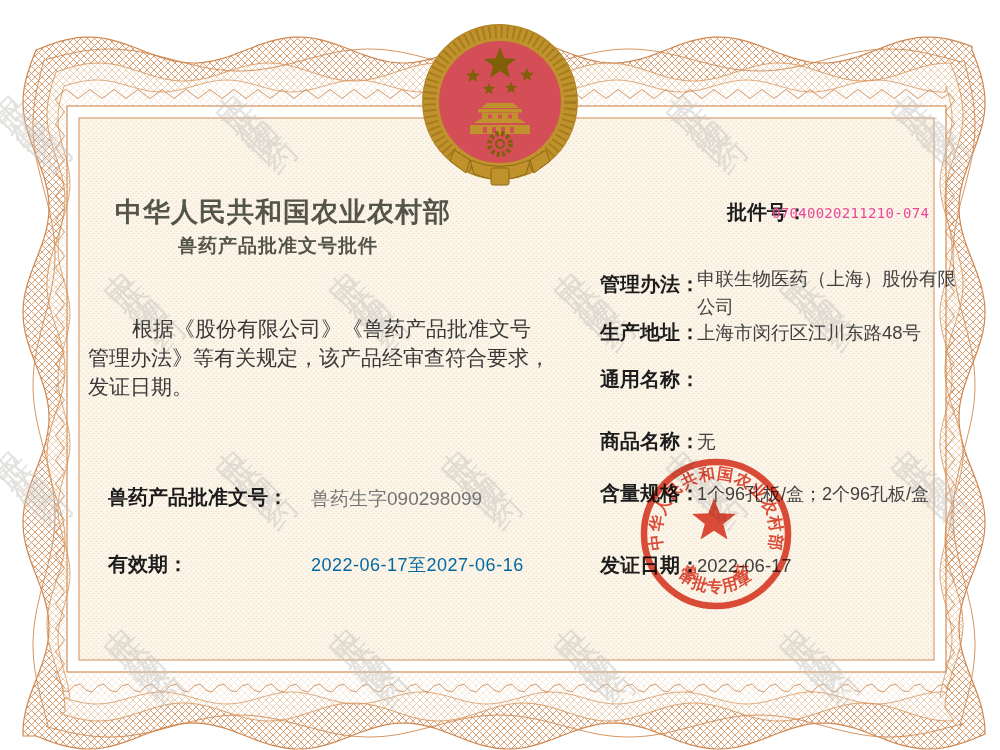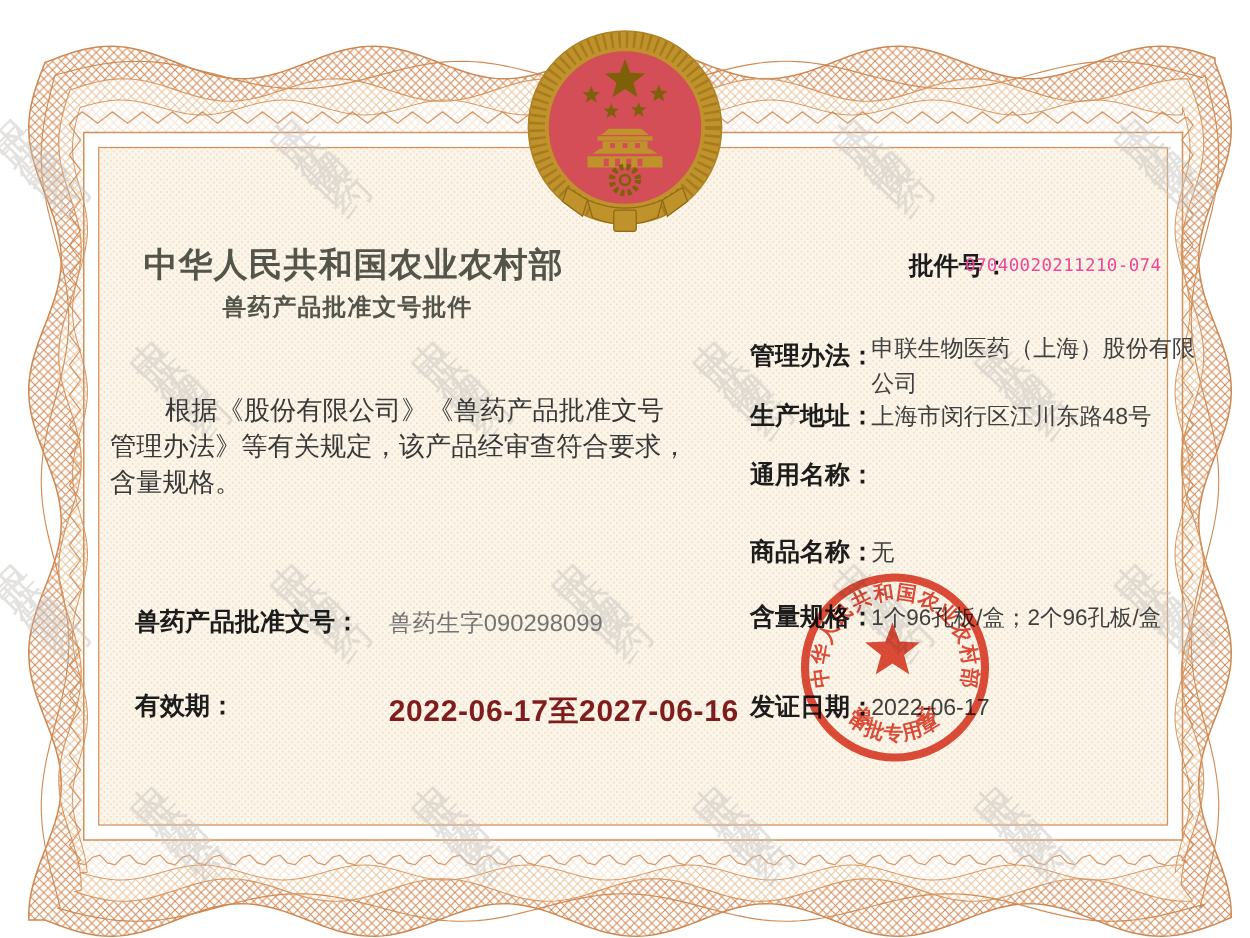--- a/index.html
+++ b/index.html
@@ -20,21 +20,21 @@
   #pj-label{left:695px;top:199px;margin-left:32px;}
   #pj-value{left:772px;top:205px;font-family:"DejaVu Sans Mono",monospace;font-size:14px;
             color:#ec4899;letter-spacing:.3px;}
   #statement{left:88px;top:314px;width:510px;font-size:21px;line-height:29px;color:#383838;}
   #statement .ln{white-space:nowrap;}
   #statement .ln.indent{text-indent:44px;}
   .r-label{left:600px;}
   .r-value{left:697px;width:272px;}
   .l-label{left:108px;font-size:20px;}
   #lv0{left:311px;top:486px;font-size:19px;color:#737373;}
-  #lv1{left:311px;top:553px;font-size:24px;color:#7f1d1d;letter-spacing:.5px;font-weight:bold;}
+  #lv1{left:311px;top:553px;font-size:18px;color:#0369a1;letter-spacing:.5px;}
   #seal{position:absolute;left:628px;top:448px;z-index:6;mix-blend-mode:multiply;opacity:.9;}
   .seal-txt{fill:#dc3b28;font-family:"Liberation Sans",sans-serif;font-weight:700;}
 </style>
 </head>
 <body>
 
 <div id="page">
 
   <svg id="border-svg" width="1000" height="750" viewBox="0 0 1000 750">
     <defs>
@@ -133,21 +133,21 @@
   </svg>
 
   <div class="txt title" id="title1">中华人民共和国农业农村部</div>
   <div class="txt title" id="title2">兽药产品批准文号批件</div>
   <div class="txt lbl" id="pj-label">批件号：</div>
   <div class="txt" id="pj-value">07040020211210-074</div>
 
   <div class="txt" id="statement">
     <div class="ln indent">根据《股份有限公司》《兽药产品批准文号</div>
     <div class="ln">管理办法》等有关规定，该产品经审查符合要求，</div>
-    <div class="ln">含量规格。</div>
+    <div class="ln">发证日期。</div>
   </div>
 
   <div class="txt lbl r-label" style="top:271px">管理办法：</div>
   <div class="txt val r-value" style="top:265px">申联生物医药（上海）股份有限公司</div>
   <div class="txt lbl r-label" style="top:319px">生产地址：</div>
   <div class="txt val r-value" style="top:319px">上海市闵行区江川东路48号</div>
   <div class="txt lbl r-label" style="top:366px">通用名称：</div>
   <div class="txt lbl r-label" style="top:428px">商品名称：</div>
   <div class="txt val r-value" style="top:428px">无</div>
   <div class="txt lbl r-label" style="top:480px">含量规格：</div>

